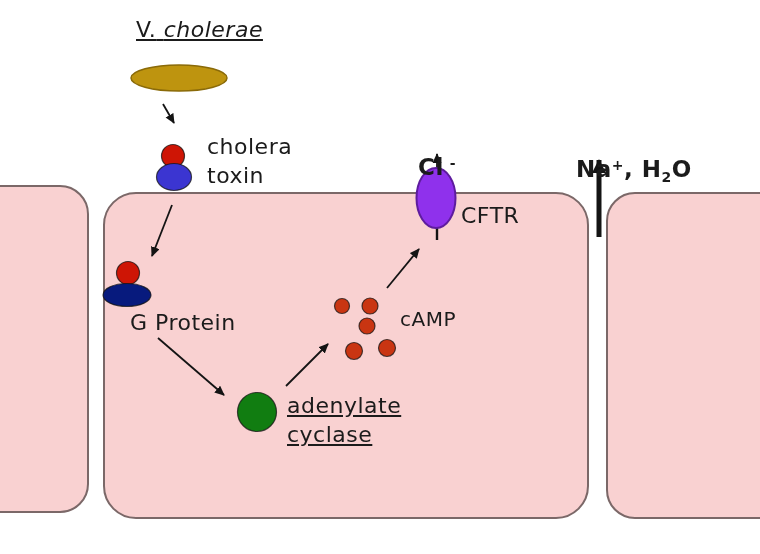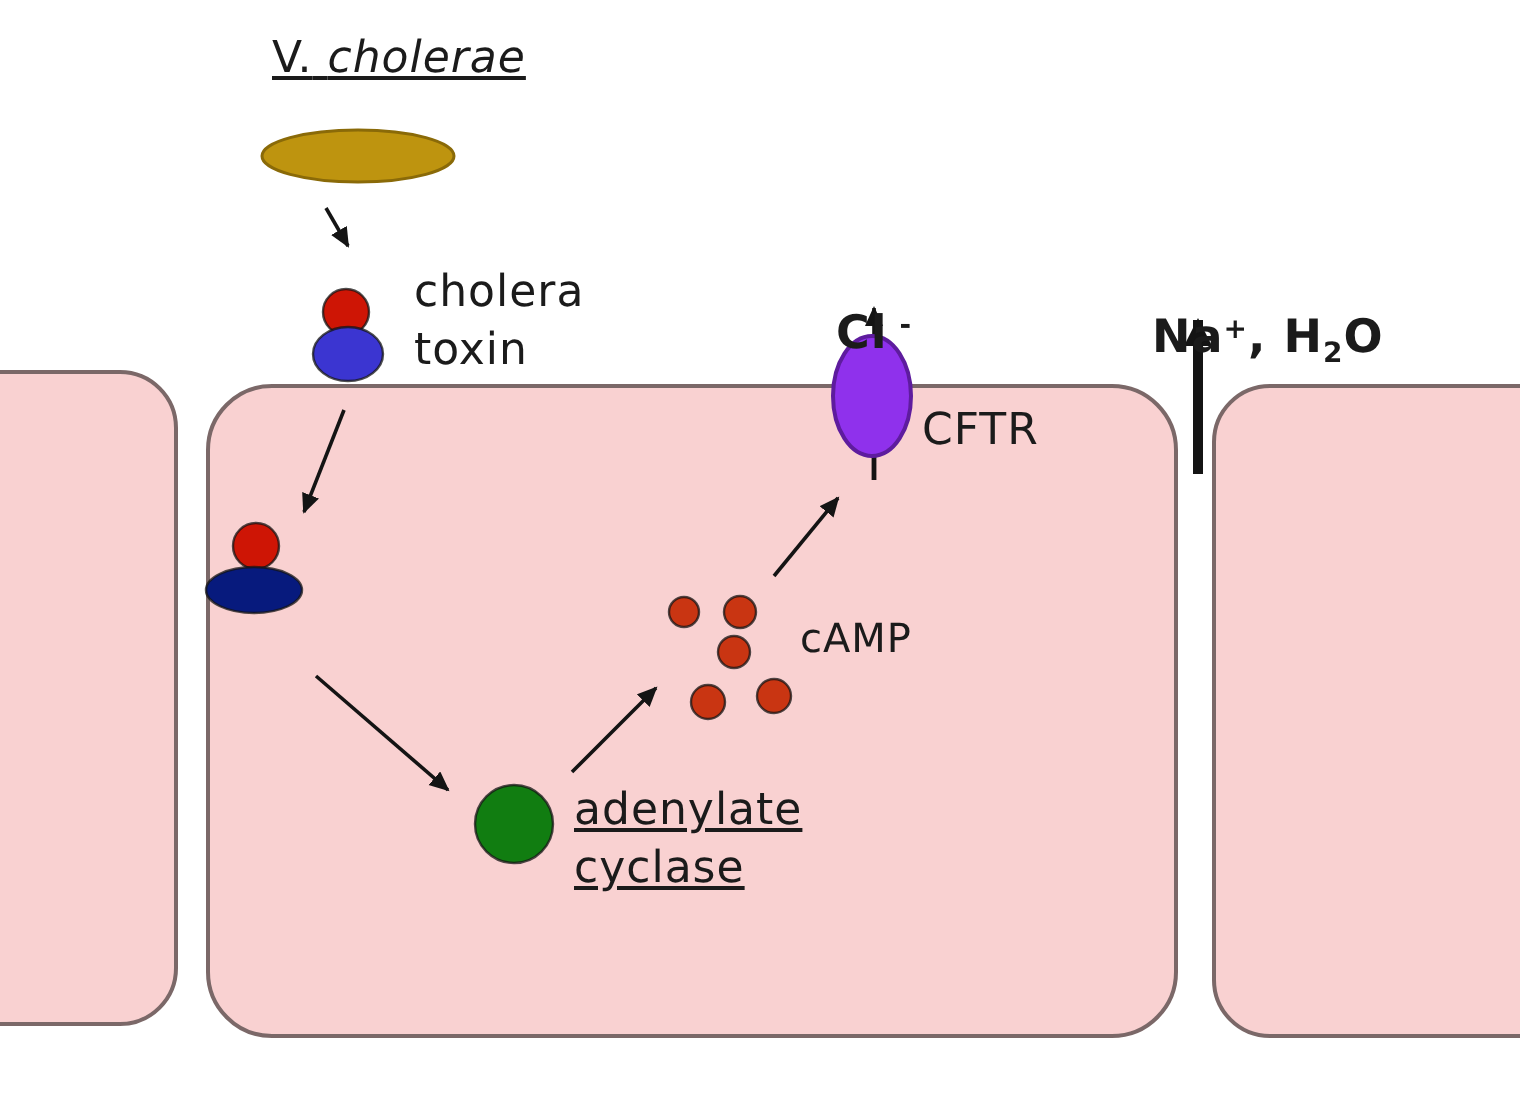--- a/index.html
+++ b/index.html
@@ -79,20 +79,21 @@
   <div class="lbl lbl-std" style="left:136px; top:15px;text-decoration:underline;">
     <span>V.</span>
     <span class="italic">cholerae</span>
   </div>
 
   <div class="lbl lbl-std" style="left:207px; top:132px;">
     <div>cholera</div>
     <div>toxin</div>
   </div>
 
+  <div class="lbl lbl-std" style="left:130px; top:308px;">G Protein</div>
 
   <div class="lbl lbl-std" style="left:287px; top:391px;text-decoration:underline;">
     <div>adenylate</div>
     <div>cyclase</div>
   </div>
 
   <div class="lbl lbl-sm" style="left:400px; top:307px;">cAMP</div>
 
   <div class="lbl lbl-std" style="left:461px; top:201px;">CFTR</div>
 

